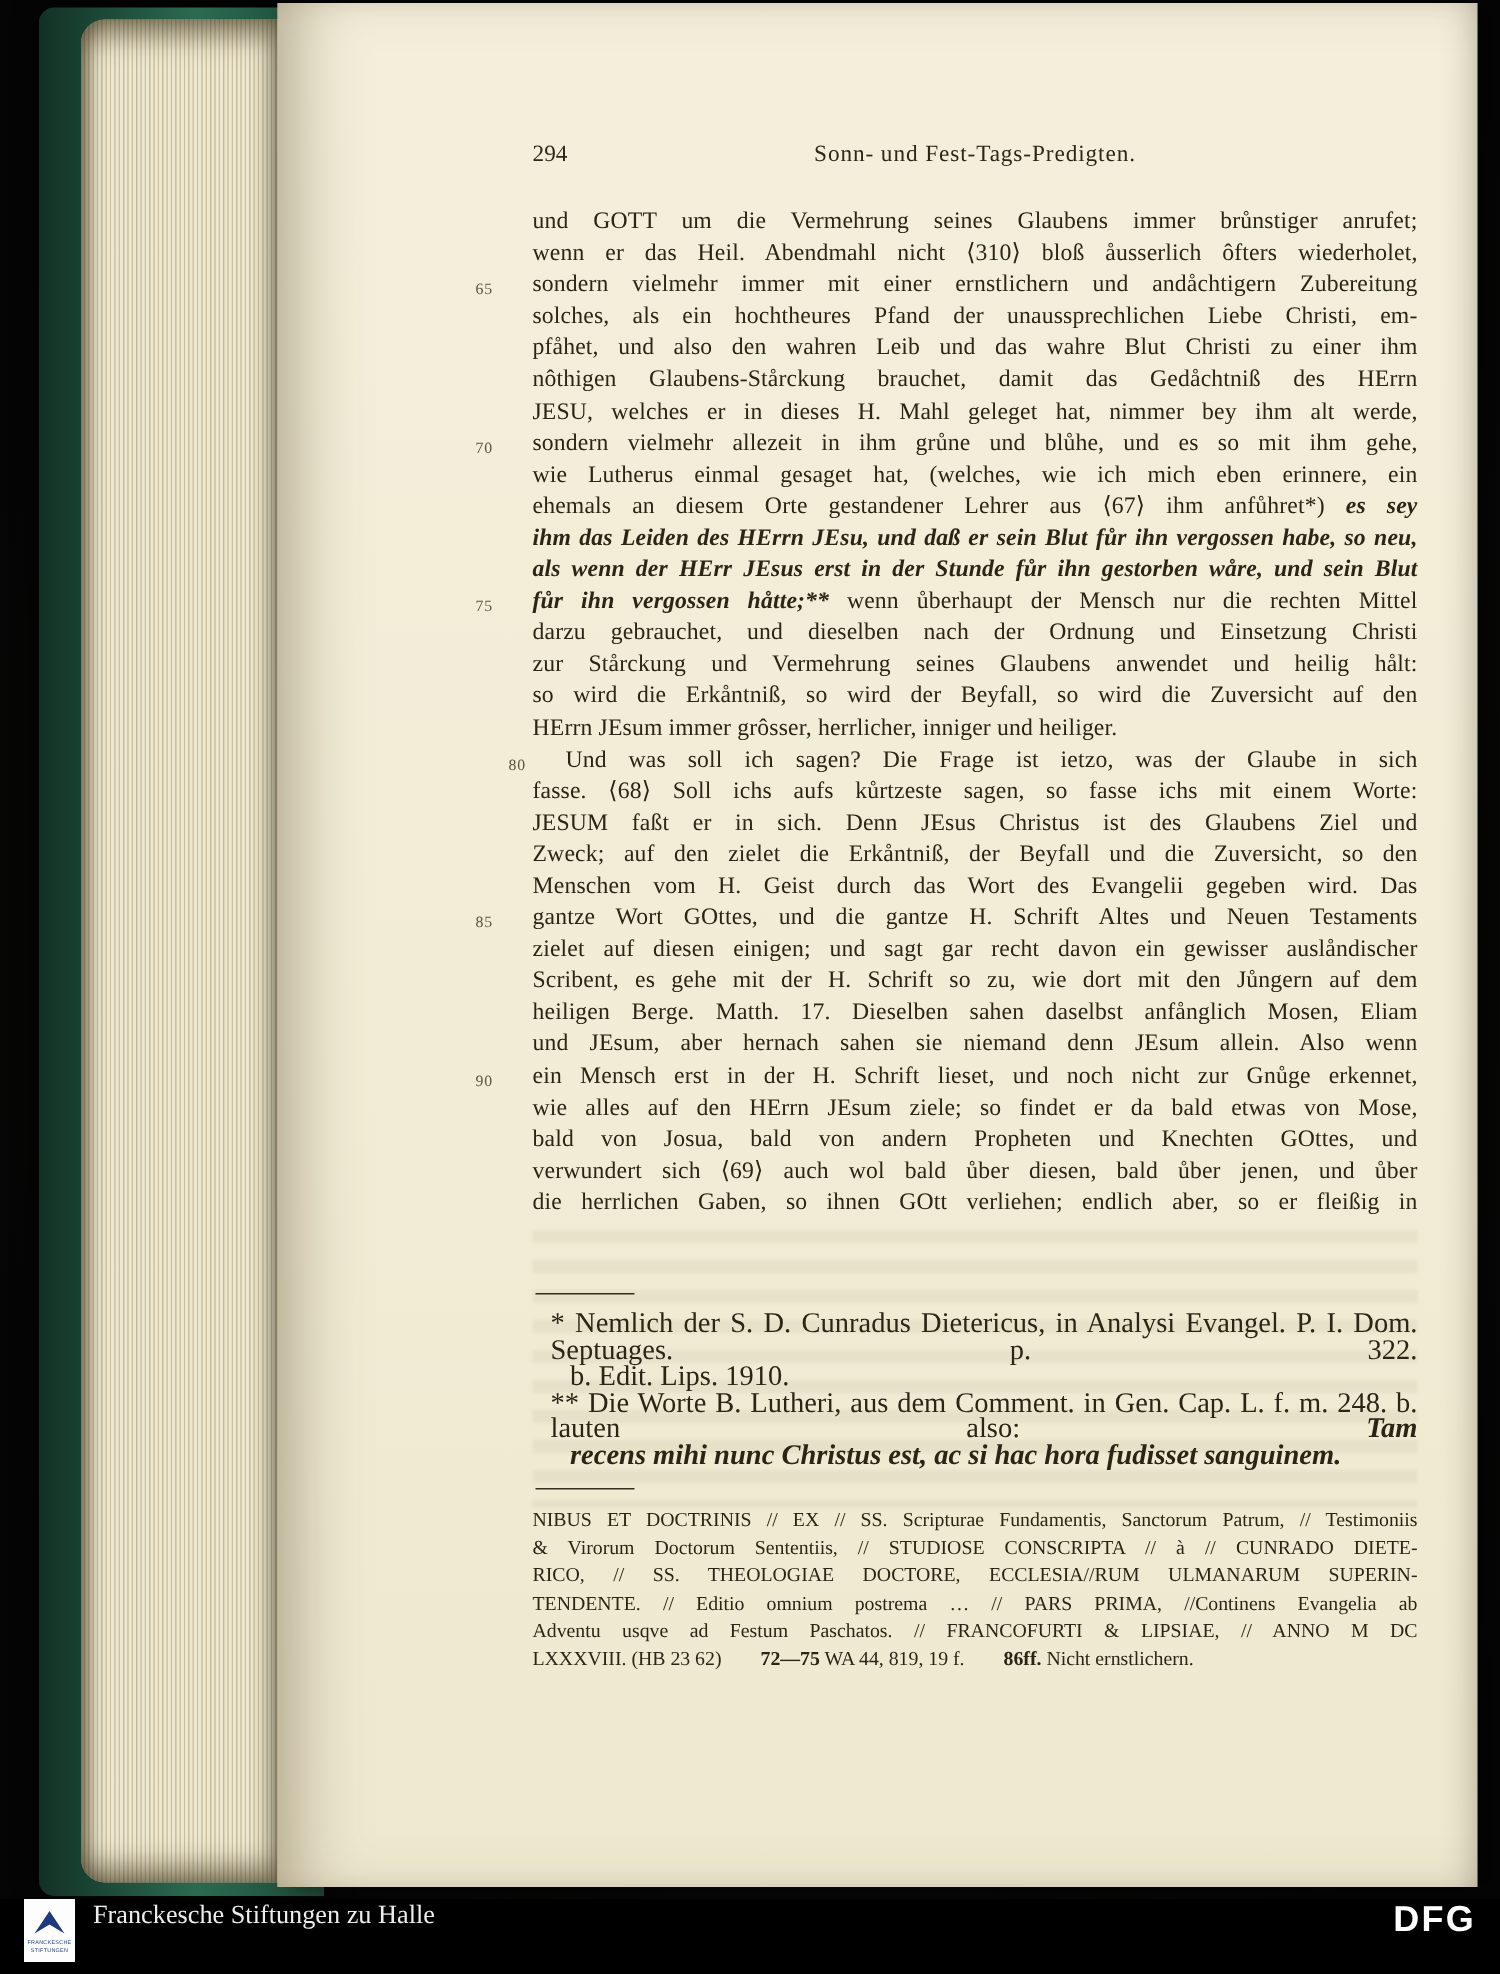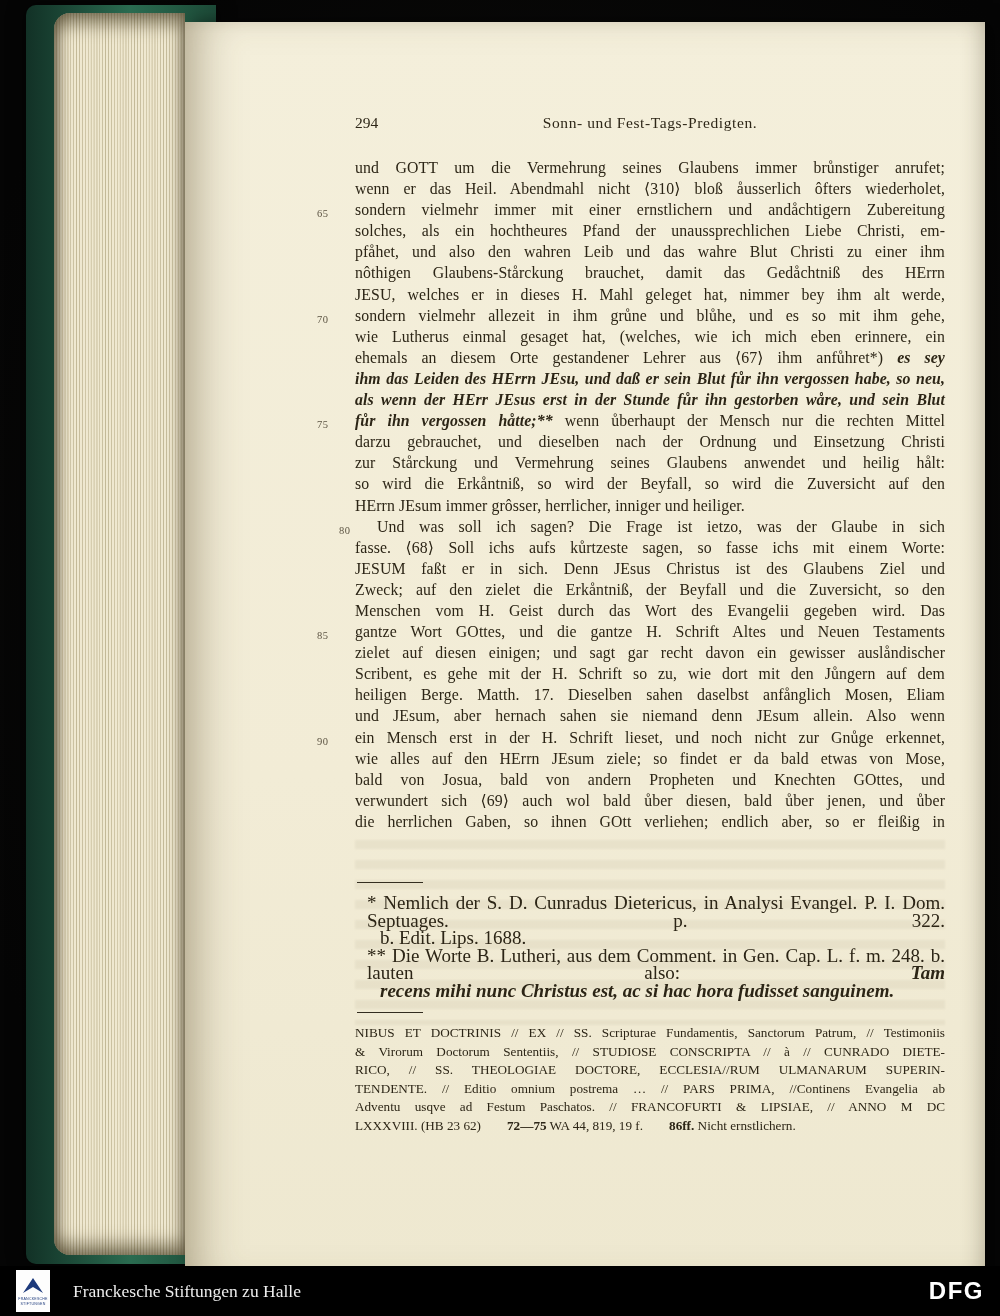--- a/index.html
+++ b/index.html
@@ -23,21 +23,20 @@
     border-radius:16px 0 0 16px;
     box-shadow:inset 0 12px 16px rgba(70,60,35,.55), inset 0 -12px 16px rgba(70,60,35,.55), inset 4px 0 8px rgba(60,50,30,.35);
   }
   
   .page{
     position:absolute;left:185px;top:2px;width:800px;height:1256px;
     background:linear-gradient(180deg,#f4efdb,#f2ecd6 60%,#eee8d0);
     box-shadow:inset 32px 0 48px -24px rgba(95,80,45,.5),
                inset -14px 0 22px -12px rgba(60,50,30,.32),
                8px 0 16px rgba(0,0,0,.5);
-    margin-top:20px;
   }
   .content{position:absolute;left:170px;top:0;width:590px;}
 
   .pghead{position:relative;margin-top:92px;height:20px;font-size:15.5px;color:#2e2718;}
   .pgnum{position:absolute;left:0;top:0;}
   .runtitle{display:block;text-align:center;letter-spacing:.6px;}
 
   .bodytext{margin-top:23px;}
   .bline{
     position:relative;font-size:15.8px;line-height:21.1px;color:#2c2516;
@@ -66,21 +65,21 @@
 
   .ghost{
     position:absolute;left:170px;top:818px;width:590px;height:185px;
     background:repeating-linear-gradient(180deg,rgba(115,100,60,.07) 0 9px,rgba(115,100,60,0) 9px 20px);
     filter:blur(1px);pointer-events:none;
   }
 
   
   .footerbar{
     position:absolute;left:0;right:0;bottom:0;height:50px;background:#000;
-    display:flex;align-items:center;gap:23px;padding:0 16px;box-sizing:border-box;z-index:5;
+    display:flex;gap:12px;padding:0 16px;box-sizing:border-box;z-index:5;
   }
   .fs-logo{
     width:34px;height:42px;background:#fdfdfd;flex:0 0 auto;
     display:flex;flex-direction:column;align-items:center;justify-content:center;
     gap:1px;padding:2px 1px;box-sizing:border-box;
   }
   .fs-cap{display:flex;flex-direction:column;align-items:center;line-height:4.2px;}
   .fs-cap span{font-family:"Liberation Sans",sans-serif;font-size:3.6px;color:#1d3a7c;letter-spacing:.2px;}
   .inst{font-size:17.5px;color:#ededed;}
   .dfg{
@@ -132,21 +131,21 @@
           <div class="bline"><span>und JEsum, aber hernach sahen sie niemand denn JEsum allein. Also wenn</span></div>
           <div class="bline"><span class="lnum">90</span><span>ein Mensch erst in der H. Schrift lieset, und noch nicht zur Gnůge erkennet,</span></div>
           <div class="bline"><span>wie alles auf den HErrn JEsum ziele; so findet er da bald etwas von Mose,</span></div>
           <div class="bline"><span>bald von Josua, bald von andern Propheten und Knechten GOttes, und</span></div>
           <div class="bline"><span>verwundert sich ⟨69⟩ auch wol bald ůber diesen, bald ůber jenen, und ůber</span></div>
           <div class="bline"><span>die herrlichen Gaben, so ihnen GOtt verliehen; endlich aber, so er fleißig in</span></div>
         </div>
       <div class="rule"></div>
       <div class="footnotes">
           <div class="fline"><span>* Nemlich der S. D. Cunradus Dietericus, in Analysi Evangel. P. I. Dom. Septuages. p. 322.</span></div>
-          <div class="fline nojust indent"><span>b. Edit. Lips. 1688.</span></div>
+          <div class="fline nojust indent"><span>b. Edit. Lips. 1910.</span></div>
           <div class="fline"><span>** Die Worte B. Lutheri, aus dem Comment. in Gen. Cap. L. f. m. 248. b. lauten also: </span><span class="s-i">Tam</span></div>
           <div class="fline nojust indent"><span class="s-i">recens mihi nunc Christus est, ac si hac hora fudisset sanguinem.</span></div>
         </div>
       <div class="rule rule2"></div>
       <div class="apparatus">
           <div class="aline"><span>NIBUS ET DOCTRINIS // EX // SS. Scripturae Fundamentis, Sanctorum Patrum, // Testimoniis</span></div>
           <div class="aline"><span>&amp; Virorum Doctorum Sententiis, // STUDIOSE CONSCRIPTA // à // CUNRADO DIETE-</span></div>
           <div class="aline"><span>RICO, // SS. THEOLOGIAE DOCTORE, ECCLESIA//RUM ULMANARUM SUPERIN-</span></div>
           <div class="aline"><span>TENDENTE. // Editio omnium postrema … // PARS PRIMA, //Continens Evangelia ab</span></div>
           <div class="aline"><span>Adventu usqve ad Festum Paschatos. // FRANCOFURTI &amp; LIPSIAE, // ANNO M DC</span></div>

